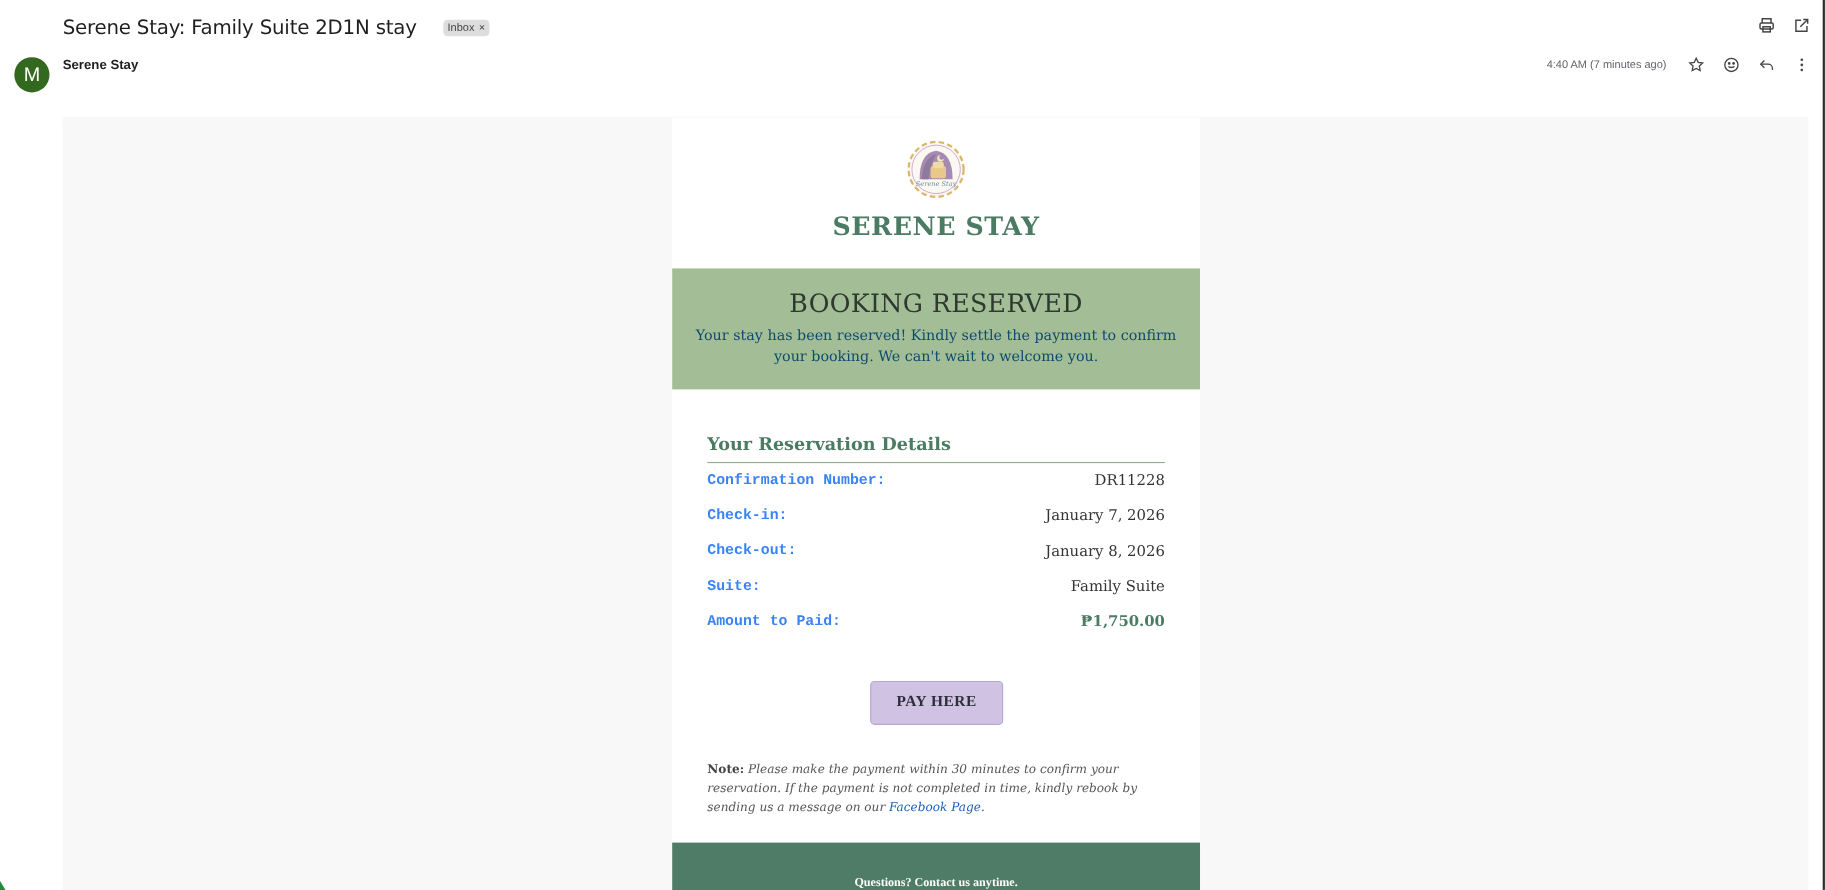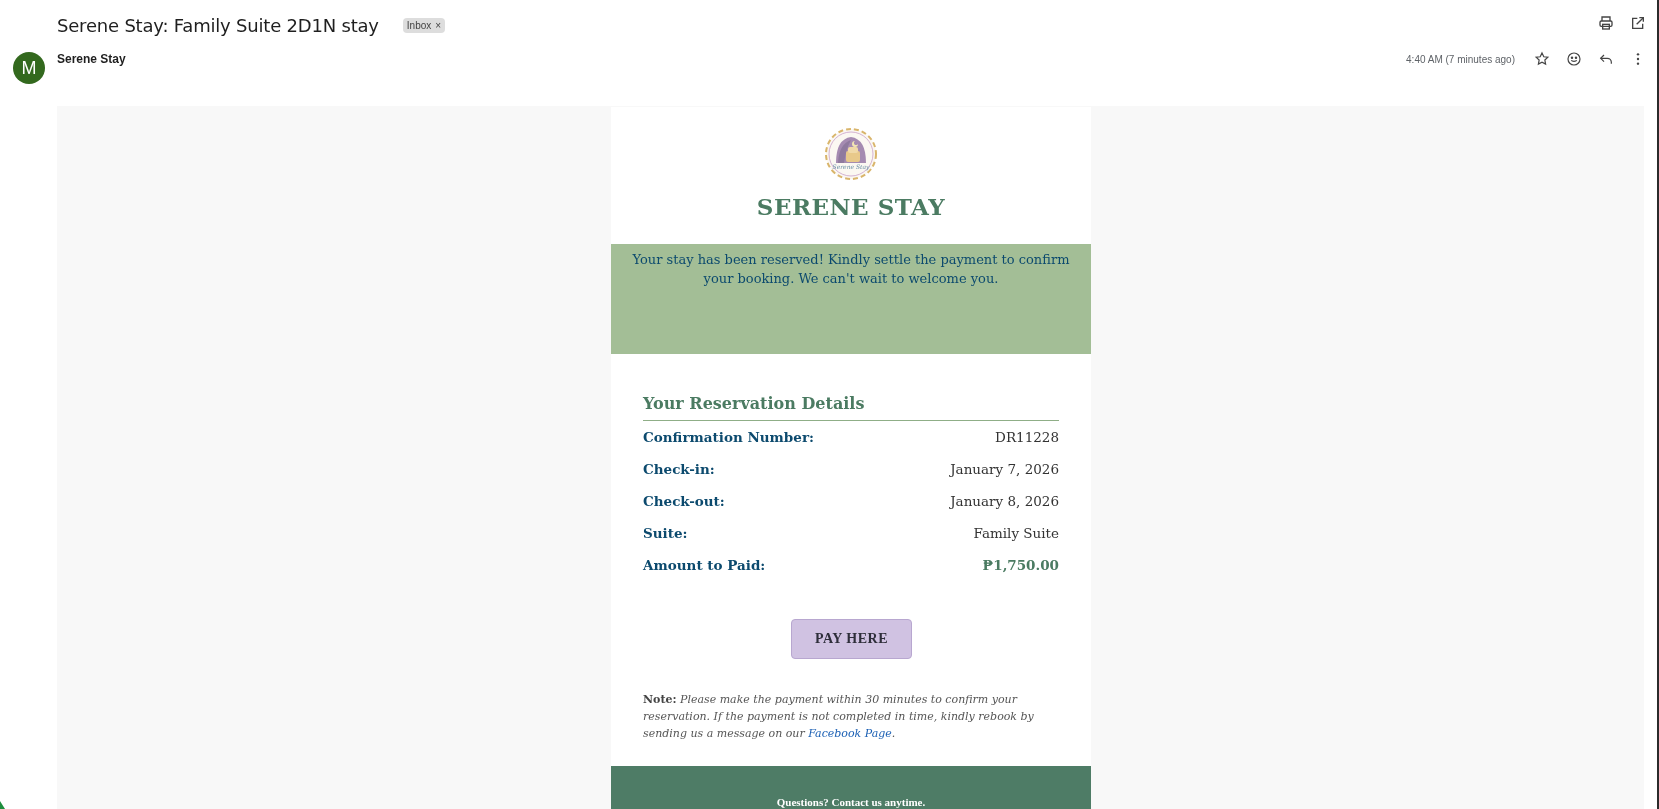--- a/index.html
+++ b/index.html
@@ -40,21 +40,21 @@
       color: #4b7b62; letter-spacing: 0.5px; }
 
     .banner { position: absolute; left: 0; top: 137px; width: 480px; height: 110px; background: #a3be96; text-align: center; }
     .banner-title { margin-top: 20px; font-size: 23px; color: #2e3a30; letter-spacing: 0.3px; }
     .banner-text { margin-top: 6px; font-size: 13px; line-height: 19px; color: #0c4a6e; padding: 0 8px; }
 
     .section { position: absolute; left: 32px; top: 287px; width: 416px; }
     .section-title { font-size: 16px; font-weight: bold; color: #4b7b62; padding-bottom: 7px; border-bottom: 1px solid #8fae87; }
     .detail-row { display: flex; justify-content: space-between; align-items: center; height: 32px; font-size: 13.5px; }
     .detail-row:first-of-type { margin-top: 10px; }
-    .detail-label { font-weight: bold; color: #0c4a6e; }
+    .detail-label { font-weight: bold; color: #3b82f6; font-family: Liberation Mono, monospace; }
     .detail-value { color: #333; }
     .detail-value.amount { color: #4b7b62; font-weight: bold; }
 
     .pay-btn { position: absolute; left: 180px; top: 512px; width: 121px; height: 40px; background: #d0c2e2;
       border: 1px solid #b8a7d0; border-radius: 4px; color: #2e2e3a; font-weight: bold; font-size: 14px;
       display: flex; align-items: center; justify-content: center; letter-spacing: 0.5px; cursor: pointer;
       font-family: Liberation Serif, serif; }
 
     .note { position: absolute; left: 32px; top: 584px; width: 416px; font-size: 11px; line-height: 17px; color: #555;
       font-style: italic; }
@@ -143,20 +143,21 @@
       <path d="M14 36 Q15 17 27 13 Q22 22 20 36 Z" fill="#8f7a9e"></path>
       <rect x="22" y="24" width="14" height="11" rx="2" fill="#e8c98a"></rect>
       <rect x="24" y="20" width="10" height="6" rx="2" fill="#f0d9a8"></rect>
       <path d="M31 14 a3 3 0 1 0 3 3 a2.2 2.2 0 1 1 -3 -3z" fill="#f3e6b3"></path>
       <text x="27" y="42" font-size="6" text-anchor="middle" fill="#6a8fa6" font-style="italic" font-family="DejaVu Serif, serif">Serene Stay</text>
     </svg>
   </div>
   <div class="brand">SERENE STAY</div>
 
   <div class="banner">
+    <div class="banner-title">BOOKING RESERVED</div>
     <div class="banner-text">Your stay has been reserved! Kindly settle the payment to confirm your booking. We can't wait to welcome you.</div>
   </div>
 
   <div class="section">
     <div class="section-title">Your Reservation Details</div>
     <div class="detail-row">
       <span class="detail-label">Confirmation Number:</span>
       <span class="detail-value">DR11228</span>
     </div>
     <div class="detail-row">

